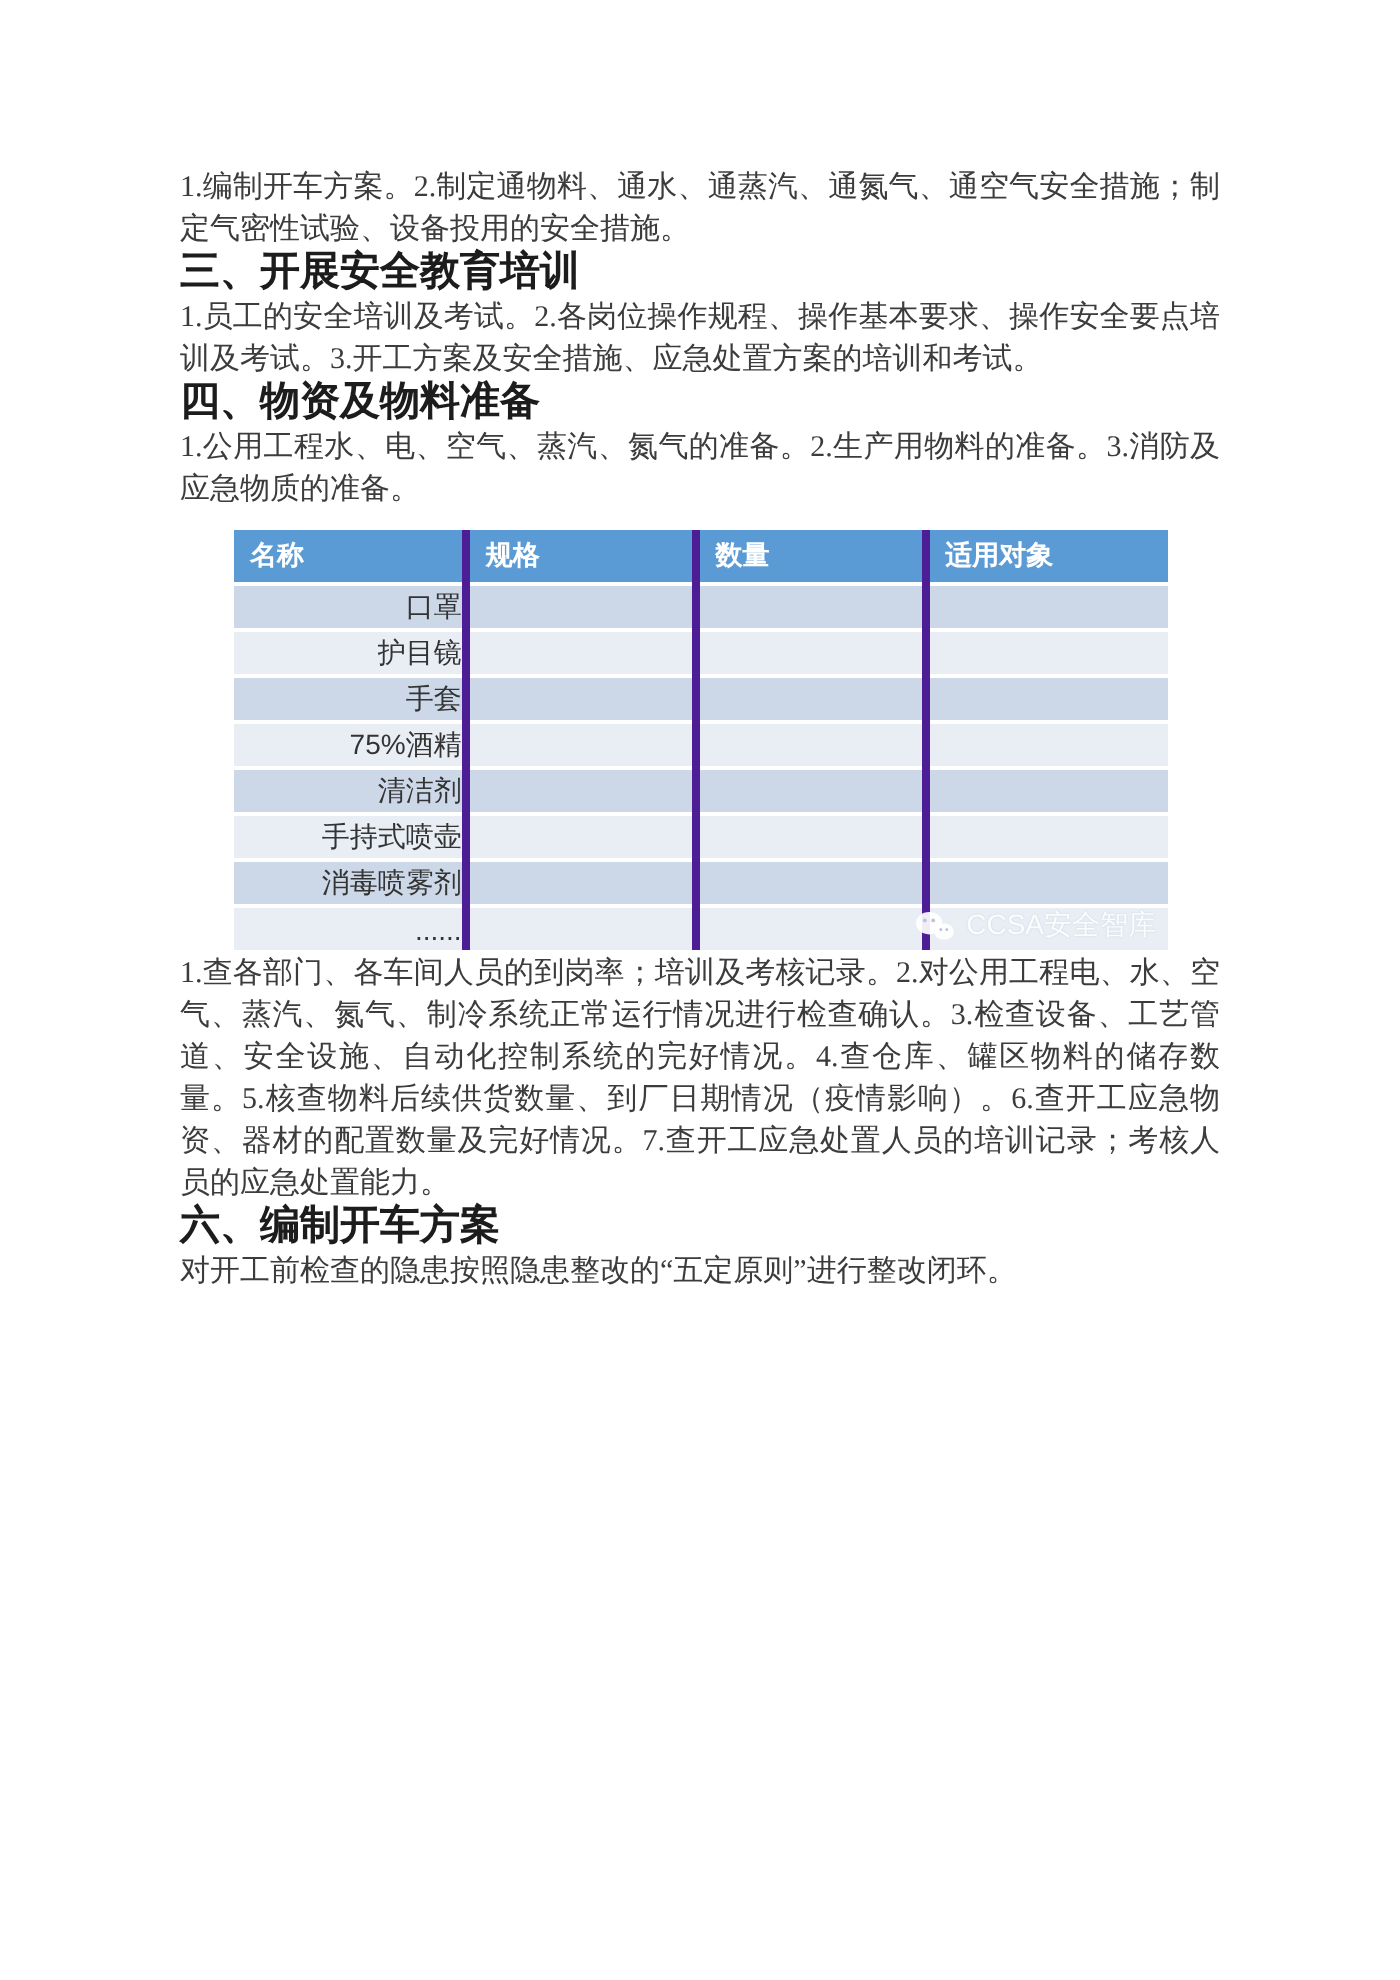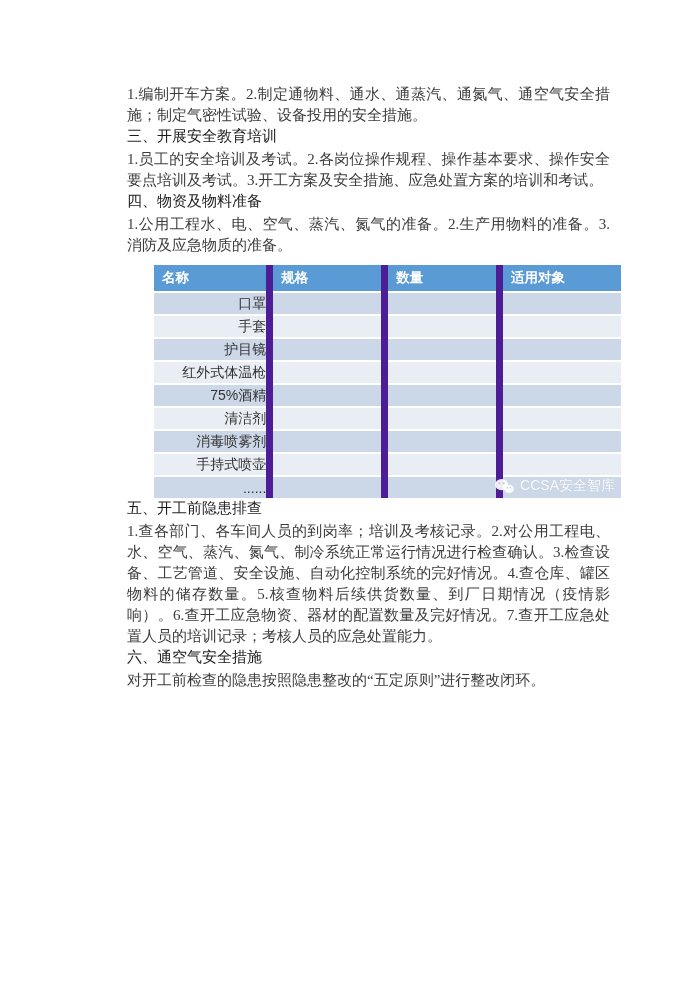--- a/index.html
+++ b/index.html
@@ -6,34 +6,34 @@
   .page {
     position: relative;
     width: 700px;
     height: 990px;
     margin: 0 auto;
     background: #ffffff;
     overflow: hidden;
     font-family: "Liberation Serif", "DejaVu Serif", serif;
     color: #3c3c3c;
   }
-  .content { padding: 82px 90px 0 90px; margin-left: 37px; }
+  .content { padding: 82px 90px 0 90px; }
 
   p.para {
     margin: 2px 0 0 0;
     font-size: 15px;
     line-height: 21px;
     text-align: justify;
     color: #3c3c3c;
   }
   h3.sec-heading {
     margin: 0;
-    font-size: 15px;
+    font-size: 20px;
     line-height: 21px;
-    font-weight: normal;
+    font-weight: bold;
     color: #1c1c1c;
   }
   .mt-intro   { margin-top: 0; }
   .mt-sec3    { margin-top: 36px; }
   .mt-sec4    { margin-top: 29px; }
   .mt-sec5    { margin-top: 48px; }
   .mt-sec6    { margin-top: 26px; }
 
   .table-title {
     margin: 9px 0 0 0;
@@ -72,21 +72,21 @@
     font-size: 14px;
     color: #333333;
     padding: 1px 0 1px 8px;
     height: 19px;
     border-top: 2px solid #ffffff;
     overflow: hidden;
     white-space: nowrap;
     text-align: right;
   }
   table.supplies th + th,
-  table.supplies td + td { border-left: 7px solid #4c1d95; }
+  table.supplies td + td { border-left: 4px solid #4c1d95; }
   table.supplies tbody tr:nth-child(odd)  { background: #CCD8E8; }
   table.supplies tbody tr:nth-child(even) { background: #E9EEF5; }
 
   .watermark {
     position: absolute;
     right: 6px;
     bottom: 3px;
     display: flex;
     align-items: flex-end;
     gap: 5px;
@@ -130,57 +130,51 @@
           </tr>
         </thead>
         <tbody>
             <tr>
               <td>口罩</td>
               <td></td>
               <td></td>
               <td></td>
             </tr>
             <tr>
+              <td>护目镜</td>
+              <td></td>
+              <td></td>
+              <td></td>
+            </tr>
+            <tr>
               <td>手套</td>
               <td></td>
               <td></td>
               <td></td>
             </tr>
             <tr>
-              <td>护目镜</td>
-              <td></td>
-              <td></td>
-              <td></td>
-            </tr>
-            <tr>
-              <td>红外式体温枪</td>
-              <td></td>
-              <td></td>
-              <td></td>
-            </tr>
-            <tr>
               <td>75%酒精</td>
               <td></td>
               <td></td>
               <td></td>
             </tr>
             <tr>
               <td>清洁剂</td>
               <td></td>
               <td></td>
               <td></td>
             </tr>
             <tr>
+              <td>手持式喷壶</td>
+              <td></td>
+              <td></td>
+              <td></td>
+            </tr>
+            <tr>
               <td>消毒喷雾剂</td>
-              <td></td>
-              <td></td>
-              <td></td>
-            </tr>
-            <tr>
-              <td>手持式喷壶</td>
               <td></td>
               <td></td>
               <td></td>
             </tr>
             <tr>
               <td>......</td>
               <td></td>
               <td></td>
               <td></td>
             </tr>
@@ -195,20 +189,19 @@
             <circle cx="5.4" cy="5.2" r="0.95" fill="#b9c6d8"></circle>
             <circle cx="9.6" cy="5.2" r="0.95" fill="#b9c6d8"></circle>
             <circle cx="13.4" cy="9.7" r="0.75" fill="#b9c6d8"></circle>
             <circle cx="16.4" cy="9.7" r="0.75" fill="#b9c6d8"></circle>
           </svg>
         </span>
         <span>CCSA安全智库</span>
       </div>
     </div>
 
-    <h3 class="sec-heading mt-sec5">五、开工前隐患排查</h3>
     <p class="para">1.查各部门、各车间人员的到岗率；培训及考核记录。2.对公用工程电、水、空气、蒸汽、氮气、制冷系统正常运行情况进行检查确认。3.检查设备、工艺管道、安全设施、自动化控制系统的完好情况。4.查仓库、罐区物料的储存数量。5.核查物料后续供货数量、到厂日期情况（疫情影响）。6.查开工应急物资、器材的配置数量及完好情况。7.查开工应急处置人员的培训记录；考核人员的应急处置能力。</p>
 
-    <h3 class="sec-heading mt-sec6">六、通空气安全措施</h3>
+    <h3 class="sec-heading mt-sec6">六、编制开车方案</h3>
     <p class="para">对开工前检查的隐患按照隐患整改的“五定原则”进行整改闭环。</p>
 
   </div>
 </div>
 
 </body></html>

